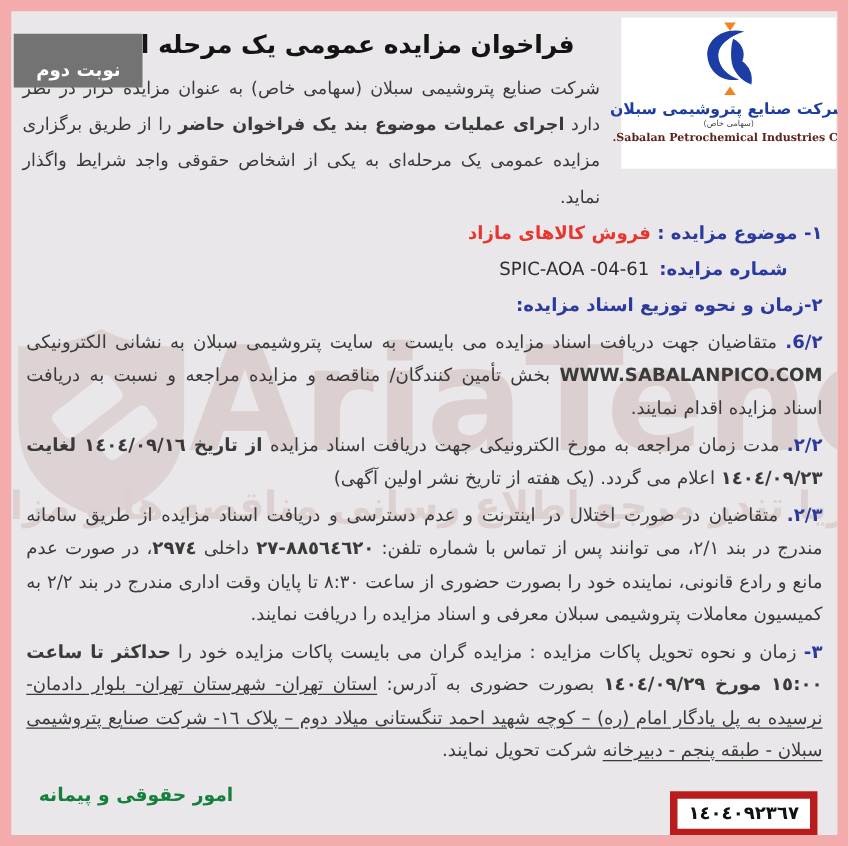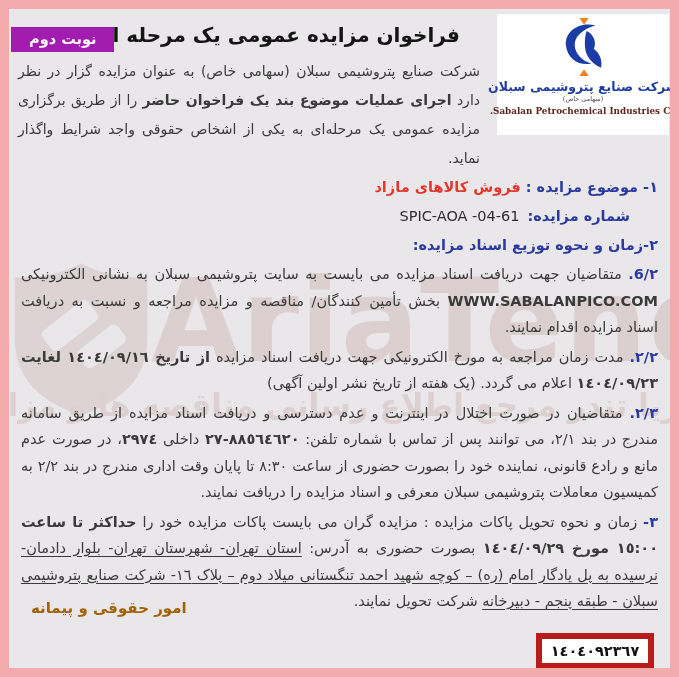--- a/index.html
+++ b/index.html
@@ -24,23 +24,23 @@
     font-family:"DejaVu Sans",sans-serif;
   }
   .wm-fa{
     position:absolute;right:-20px;top:378px;
     font-size:31px;font-weight:bold;letter-spacing:11px;
     color:#dcd0d0;white-space:nowrap;
   }
   
   .badge{
     position:absolute;left:2px;top:18px;z-index:2;
-    background:#a21caf;color:#fff;
+    background:#737373;color:#fff;
     font-size:14.5px;font-weight:bold;
-    padding:4px 18px 5px;
+    padding:22px 18px 5px;
   }
   
   .logo-box{
     position:absolute;right:1px;top:5px;z-index:2;
     width:172px;height:121px;background:#ffffff;
     display:flex;flex-direction:column;align-items:center;
     padding-top:3px;box-sizing:border-box;
   }
   .logo-mark{width:52px;height:60px;flex:0 0 auto;}
   .logo-fa{font-size:12.5px;font-weight:bold;color:#1f3da0;margin-top:2px;white-space:nowrap;}
@@ -59,22 +59,22 @@
   .indent{padding-right:28px;}
   .para{margin:0 0 3px;font-size:14.5px;line-height:26.5px;text-align:justify;}
   .blue{color:#2b3a9e;font-weight:bold;}
   .red{color:#e8352e;font-weight:bold;}
   .b{font-weight:bold;}
   .ltr{direction:ltr;unicode-bidi:isolate;text-align:right;}
   .val{margin-right:8px;color:#2e2e2e;}
   .ul{text-decoration:underline;text-underline-offset:3px;}
   
   .dept{
-    position:absolute;left:22px;top:590px;z-index:2;
-    font-size:15px;font-weight:bold;color:#a16207;
+    position:absolute;left:22px;top:618px;z-index:2;
+    font-size:15px;font-weight:bold;color:#15803d;
   }
   .refbox{
     position:absolute;right:16px;top:624px;z-index:2;
     width:106px;height:24px;line-height:24px;
     background:#fff;border:6px solid #b91c1c;
     text-align:center;font-size:14.5px;font-weight:bold;color:#111;
   }
 </style>
 </head>
 <body>

